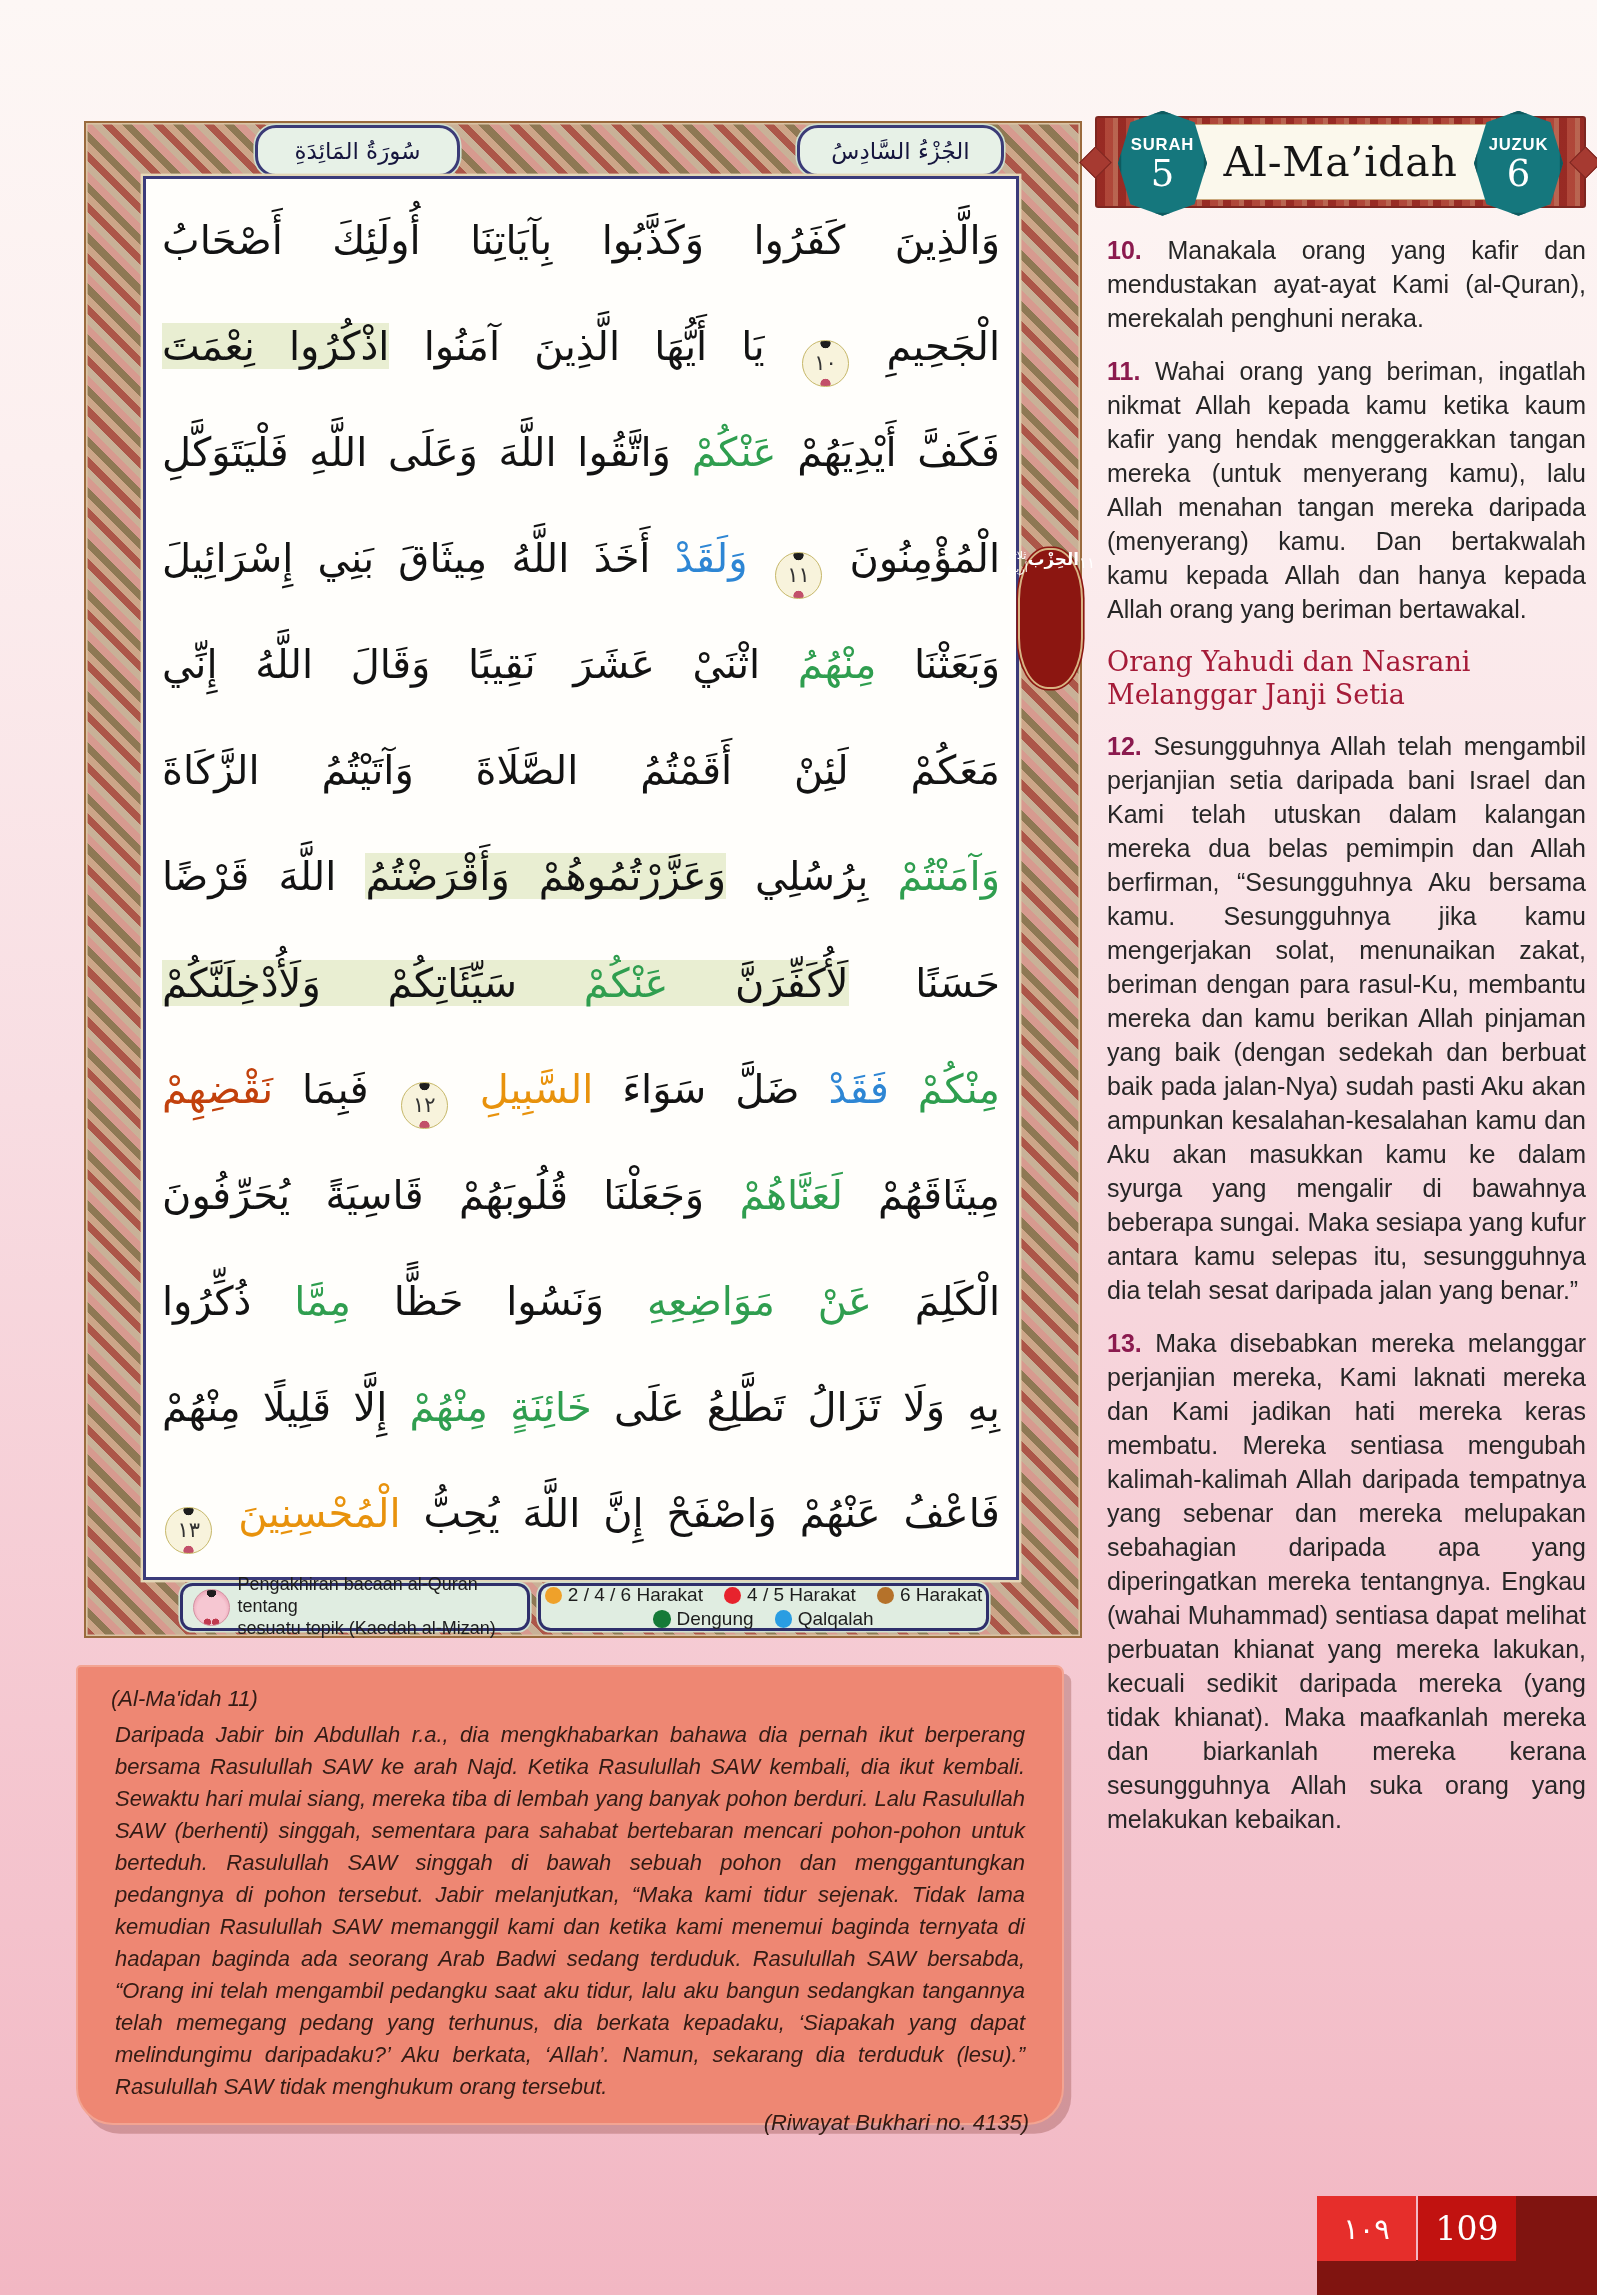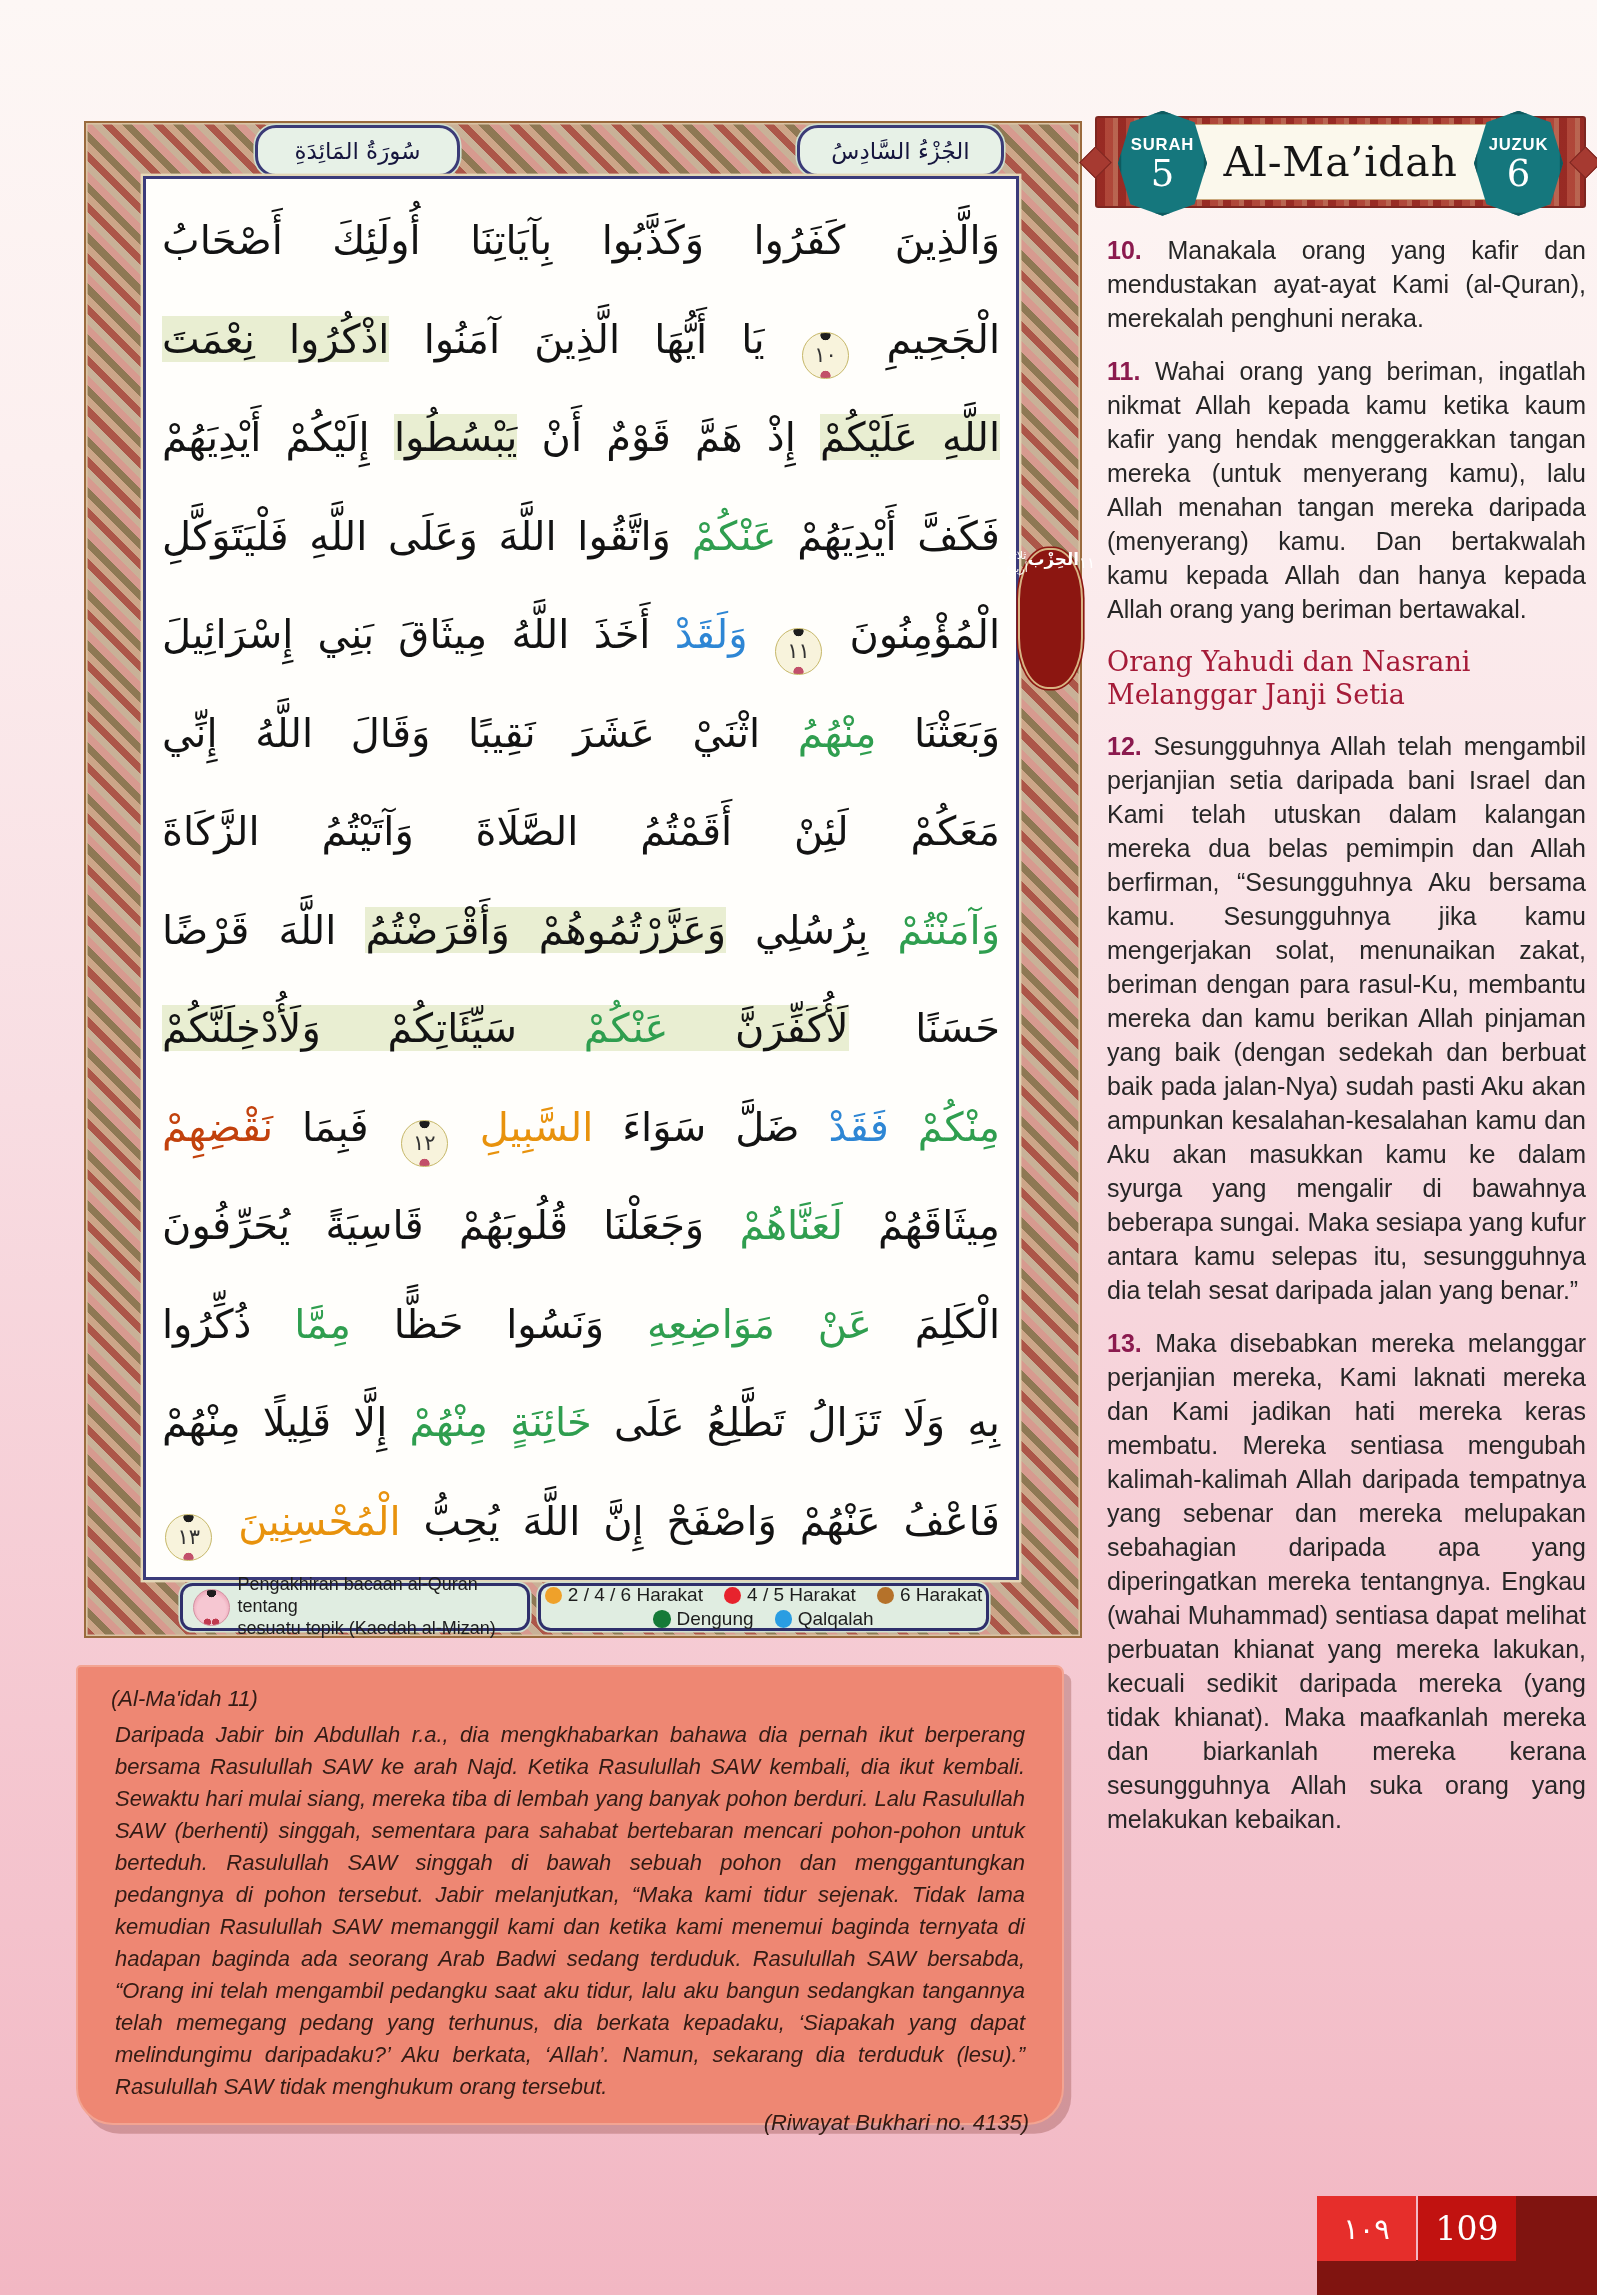--- a/index.html
+++ b/index.html
@@ -157,21 +157,20 @@
   <div class="plaque surah">
     <span>سُورَةُ المَائِدَةِ</span>
   </div>
   <div class="plaque juz">
     <span>الجُزْءُ السَّادِسُ</span>
   </div>
 
   <div class="quran-inner" id="quran-lines">
       <div class="qline"><span>وَالَّذِينَ كَفَرُوا وَكَذَّبُوا بِآيَاتِنَا أُولَئِكَ أَصْحَابُ</span></div>
       <div class="qline"><span>الْجَحِيمِ </span><span class="vmark">١٠</span><span> يَا أَيُّهَا الَّذِينَ آمَنُوا </span><span class="hl">اذْكُرُوا نِعْمَتَ</span></div>
-      <div class="qline"><span class="hl">اللَّهِ عَلَيْكُمْ</span><span> إِذْ هَمَّ قَوْمٌ أَنْ </span><span class="hl">يَبْسُطُوا</span><span> إِلَيْكُمْ أَيْدِيَهُمْ</span></div>
       <div class="qline"><span>فَكَفَّ أَيْدِيَهُمْ </span><span style="color: rgb(47, 158, 79);">عَنْكُمْ</span><span> وَاتَّقُوا اللَّهَ وَعَلَى اللَّهِ فَلْيَتَوَكَّلِ</span></div>
       <div class="qline"><span>الْمُؤْمِنُونَ </span><span class="vmark">١١</span><span> </span><span style="color: rgb(46, 134, 212);">وَلَقَدْ</span><span> أَخَذَ اللَّهُ مِيثَاقَ بَنِي إِسْرَائِيلَ</span></div>
       <div class="qline"><span>وَبَعَثْنَا </span><span style="color: rgb(47, 158, 79);">مِنْهُمُ</span><span> اثْنَيْ عَشَرَ نَقِيبًا وَقَالَ اللَّهُ إِنِّي</span></div>
       <div class="qline"><span>مَعَكُمْ لَئِنْ أَقَمْتُمُ الصَّلَاةَ وَآتَيْتُمُ الزَّكَاةَ</span></div>
       <div class="qline"><span style="color: rgb(47, 158, 79);">وَآمَنْتُمْ</span><span> بِرُسُلِي </span><span class="hl">وَعَزَّرْتُمُوهُمْ وَأَقْرَضْتُمُ</span><span> اللَّهَ قَرْضًا</span></div>
       <div class="qline"><span>حَسَنًا </span><span class="hl">لَأُكَفِّرَنَّ </span><span class="hl" style="color: rgb(47, 158, 79);">عَنْكُمْ</span><span class="hl"> سَيِّئَاتِكُمْ وَلَأُدْخِلَنَّكُمْ</span></div>
       <div class="qline"><span style="color: rgb(47, 158, 79);">مِنْكُمْ</span><span> </span><span style="color: rgb(46, 134, 212);">فَقَدْ</span><span> ضَلَّ سَوَاءَ </span><span style="color: rgb(232, 146, 12);">السَّبِيلِ</span><span> </span><span class="vmark">١٢</span><span> فَبِمَا </span><span style="color: #c2410c;">نَقْضِهِمْ</span></div>
       <div class="qline"><span>مِيثَاقَهُمْ </span><span style="color: rgb(47, 158, 79);">لَعَنَّاهُمْ</span><span> وَجَعَلْنَا قُلُوبَهُمْ قَاسِيَةً يُحَرِّفُونَ</span></div>
       <div class="qline"><span>الْكَلِمَ </span><span style="color: rgb(47, 158, 79);">عَنْ مَوَاضِعِهِ</span><span> وَنَسُوا حَظًّا </span><span style="color: rgb(47, 158, 79);">مِمَّا</span><span> ذُكِّرُوا</span></div>
       <div class="qline"><span>بِهِ وَلَا تَزَالُ تَطَّلِعُ عَلَى </span><span style="color: rgb(47, 158, 79);">خَائِنَةٍ مِنْهُمْ</span><span> إِلَّا قَلِيلًا مِنْهُمْ</span></div>

